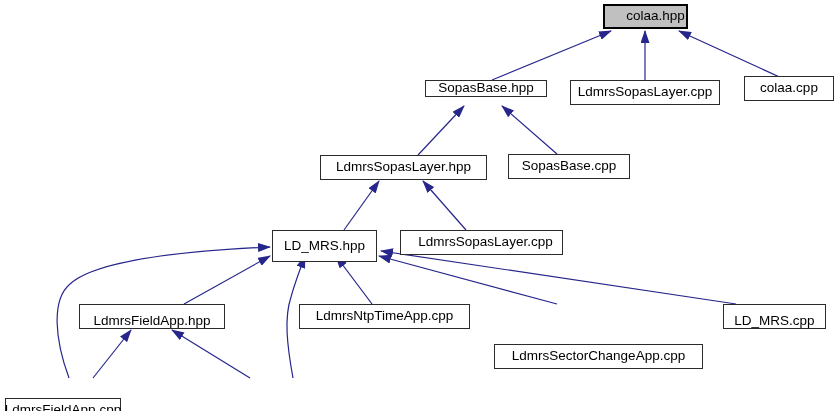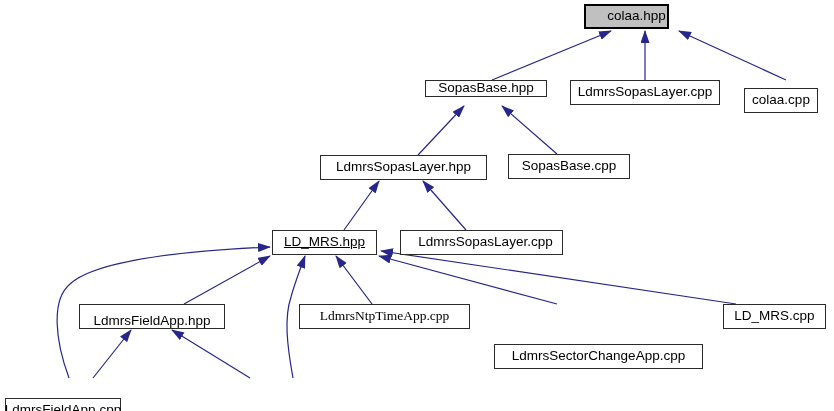--- a/index.html
+++ b/index.html
@@ -67,52 +67,52 @@
       <path d="M466,230 L423,181" class="edge" marker-end="url(#arrow)"></path>
       <path d="M184,304 L270,256" class="edge" marker-end="url(#arrow)"></path>
       <path d="M372,304 L336,256" class="edge" marker-end="url(#arrow)"></path>
       <path d="M557,304 L379,256" class="edge" marker-end="url(#arrow)"></path>
       <path d="M736,304 L381,251" class="edge" marker-end="url(#arrow)"></path>
       <path d="M293,378 C287,345 284,318 291,297 C294,286 299,272 305,256" class="edge" marker-end="url(#arrow)"></path>
       <path d="M69,378 C55,340 51,300 70,284 C95,261 180,251 270,247" class="edge" marker-end="url(#arrow)"></path>
       <path d="M93,378 L131,330" class="edge" marker-end="url(#arrow)"></path>
       <path d="M250,378 L172,330" class="edge" marker-end="url(#arrow)"></path>
     </svg>
-<div class="node main" style="left: 584px; top: 4px; width: 85px; height: 25px; padding-left: 20px;">
+<div class="node main" style="left: 603px; top: 4px; width: 85px; height: 25px; padding-left: 20px;">
       <span>colaa.hpp</span>
     </div>
     <div class="node" style="left: 425px; top: 80px; width: 122px; height: 17px;">
       <span>SopasBase.hpp</span>
     </div>
     <div class="node" style="left: 570px; top: 80px; width: 150px; height: 25px;">
       <span>LdmrsSopasLayer.cpp</span>
     </div>
-    <div class="node" style="left: 744px; top: 88px; width: 74px; height: 25px;">
+    <div class="node" style="left: 744px; top: 76px; width: 90px; height: 25px;">
       <span>colaa.cpp</span>
     </div>
     <div class="node" style="left: 320px; top: 155px; width: 167px; height: 25px;">
       <span>LdmrsSopasLayer.hpp</span>
     </div>
     <div class="node" style="left: 508px; top: 154px; width: 122px; height: 25px; text-align: center;">
       <span>SopasBase.cpp</span>
     </div>
-    <div class="node" style="left: 272px; top: 230px; width: 105px; height: 25px; text-decoration: underline;">
+    <div class="node" style="left: 272px; top: 230px; width: 105px; height: 32px;">
       <span>LD_MRS.hpp</span>
     </div>
     <div class="node" style="left: 400px; top: 230px; width: 163px; height: 25px; padding-left: 8px;">
       <span>LdmrsSopasLayer.cpp</span>
     </div>
     <div class="node" style="left: 79px; top: 304px; width: 146px; height: 25px; align-items: flex-end;">
       <span>LdmrsFieldApp.hpp</span>
     </div>
-    <div class="node" style="left: 299px; top: 304px; width: 171px; height: 25px; font-family: Liberation Serif, serif;">
+    <div class="node" style="left: 299px; top: 304px; width: 171px; height: 25px;">
       <span>LdmrsNtpTimeApp.cpp</span>
     </div>
     <div class="node" style="left: 494px; top: 304px; width: 209px; height: 25px; margin-top: 40px;">
       <span>LdmrsSectorChangeApp.cpp</span>
     </div>
-    <div class="node" style="left: 723px; top: 304px; width: 103px; height: 25px;">
+    <div class="node" style="left: 723px; top: 304px; width: 103px; height: 25px; align-items: flex-end;">
       <span>LD_MRS.cpp</span>
     </div>
     <div class="node" style="left: 5px; top: 398px; width: 116px; height: 25px;">
       <span>LdmrsFieldApp.cpp</span>
     </div>
   </div>
 
 </body></html>

